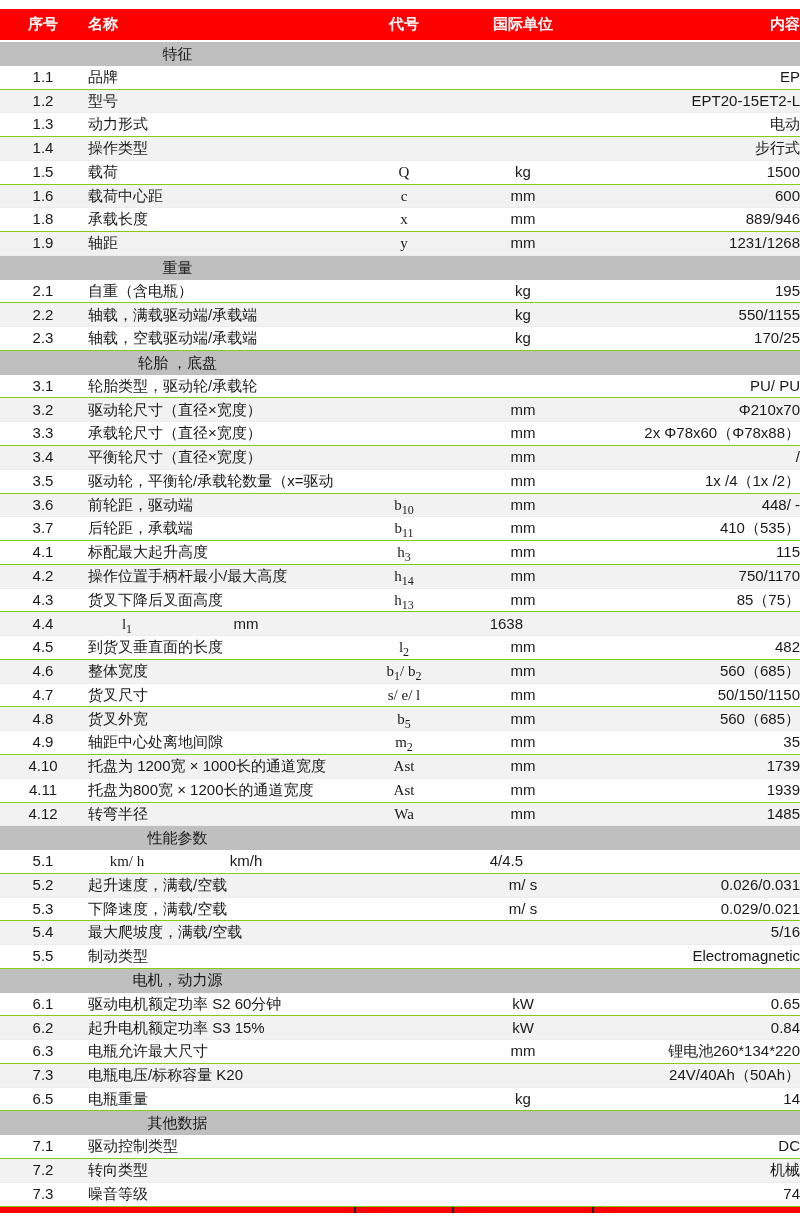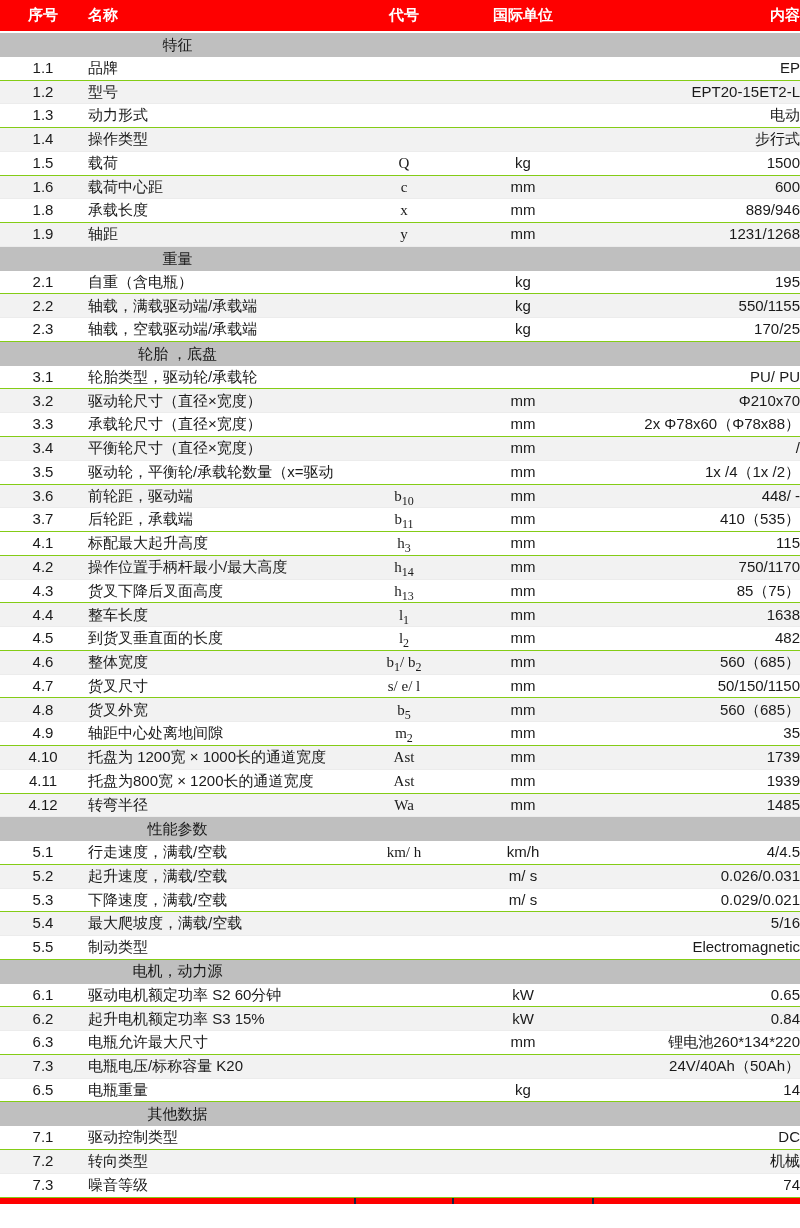--- a/index.html
+++ b/index.html
@@ -5,21 +5,21 @@
   html, body { margin: 0; padding: 0; }
   body {
     width: 800px;
     background: #ffffff;
     font-family: "Liberation Sans", "DejaVu Sans", sans-serif;
     color: #1a1a1a;
     -webkit-font-smoothing: antialiased;
   }
   * { box-sizing: border-box; }
 
-  .spec-table { width: 640px; }
+  .spec-table { width: 640px; margin-top: 9px; }
 
   .trow {
     display: flex;
     align-items: center;
     width: 800px;
     font-size: 15px;
     line-height: 1.1;
   }
 
   
@@ -231,21 +231,20 @@
       </div>
       <div class="trow data-row">
         <div class="c-no">4.3</div>
         <div class="c-name">货叉下降后叉面高度</div>
         <div class="c-sym">h<sub>13</sub></div>
         <div class="c-unit">mm</div>
         <div class="c-val">85（75）</div>
       </div>
       <div class="trow data-row alt">
         <div class="c-no">4.4</div>
-        <div class="c-name">整车长度</div>
         <div class="c-sym">l<sub>1</sub></div>
         <div class="c-unit">mm</div>
         <div class="c-val">1638</div>
       </div>
       <div class="trow data-row">
         <div class="c-no">4.5</div>
         <div class="c-name">到货叉垂直面的长度</div>
         <div class="c-sym">l<sub>2</sub></div>
         <div class="c-unit">mm</div>
         <div class="c-val">482</div>
@@ -297,21 +296,20 @@
         <div class="c-name">转弯半径</div>
         <div class="c-sym">Wa</div>
         <div class="c-unit">mm</div>
         <div class="c-val">1485</div>
       </div>
       <div class="trow section-row">
         <div class="c-section">性能参数</div>
       </div>
       <div class="trow data-row">
         <div class="c-no">5.1</div>
-        <div class="c-name">行走速度，满载/空载</div>
         <div class="c-sym">km/ h</div>
         <div class="c-unit">km/h</div>
         <div class="c-val">4/4.5</div>
       </div>
       <div class="trow data-row alt">
         <div class="c-no">5.2</div>
         <div class="c-name">起升速度，满载/空载</div>
         <div class="c-sym"></div>
         <div class="c-unit">m/ s</div>
         <div class="c-val">0.026/0.031</div>

